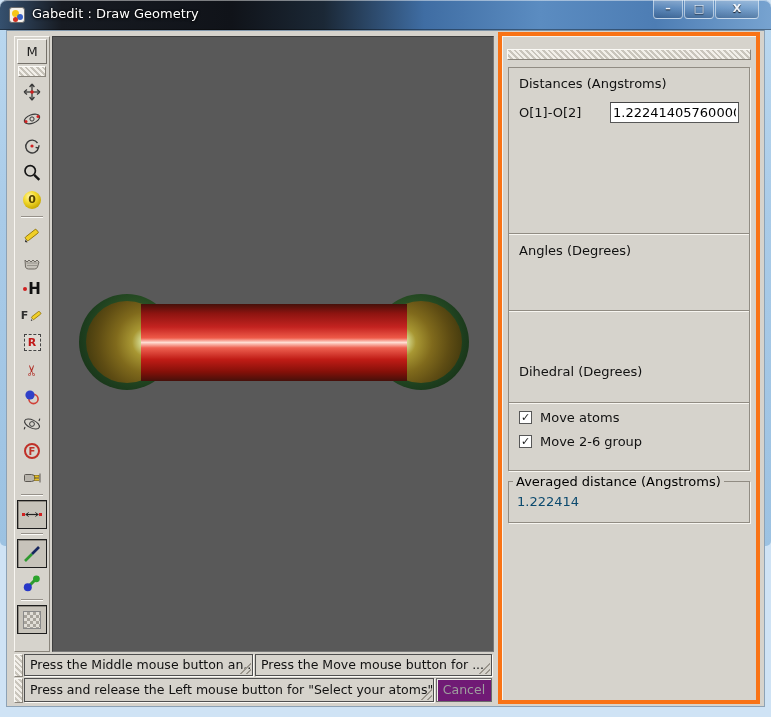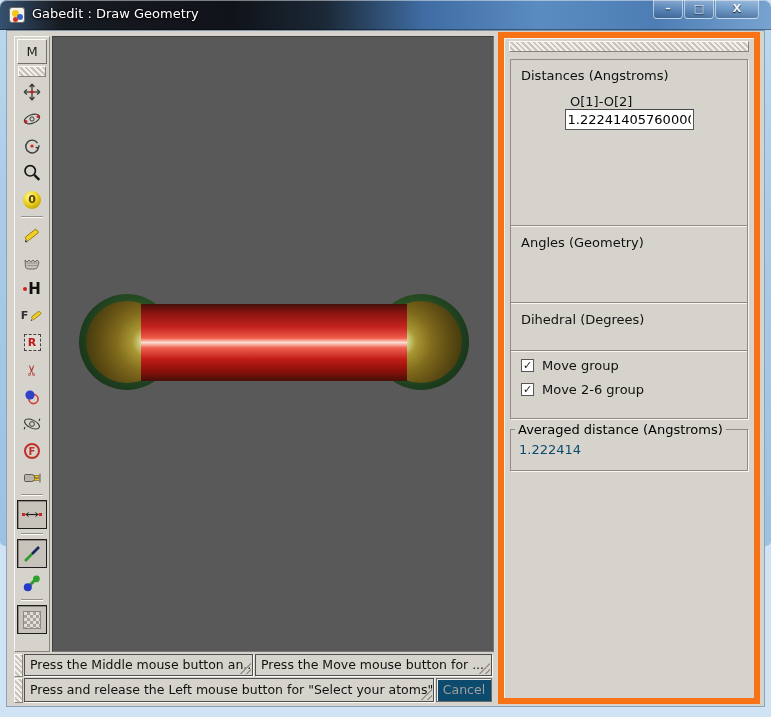--- a/index.html
+++ b/index.html
@@ -75,32 +75,32 @@
   .core.left  { left:33px;  top:264px;
     background:radial-gradient(circle at 74% 50%,#f2f6d2 0%,#d6dd95 7%,#a89733 20%,#806a1c 42%,#5e4c13 66%,#3b350d 92%); }
   .core.right { left:327px; top:264px;
     background:radial-gradient(circle at 26% 50%,#f2f6d2 0%,#d6dd95 7%,#a89733 20%,#806a1c 42%,#5e4c13 66%,#3b350d 92%); }
   .bond { position:absolute; left:88px; top:267px; width:266px; height:77px; z-index:3;
     background:linear-gradient(180deg,#46100a 0%,#8c1410 12%,#c42320 30%,#ee5a48 44%,
                #ffddd2 50%,#ee6050 57%,#c01c16 72%,#851009 88%,#46100a 100%); }
 
   
   .rpanel { position:absolute; left:491px; top:1px; width:262px; height:672px;
-    background:#d6d3cc; border:6px solid #f97316; box-shadow:inset 1px 1px 0 #f6f4ef; padding:2px 4px; }
+    background:#d6d3cc; border:4px solid #f97316; box-shadow:inset 1px 1px 0 #f6f4ef; padding:12px 4px; }
   .handle-h { height:11px; margin:1px 1px 7px 1px;
     border:1px solid; border-color:#fbfaf6 #8a857c #8a857c #fbfaf6;
     background:repeating-linear-gradient(45deg,#f2efe9 0 2px,#c9c5bc 2px 4px); cursor:grab; }
   .main-frame { margin:0 2px; border:1px solid #918c83; box-shadow:1px 1px 0 #f8f6f1; }
   .sec { padding:8px 10px; font-size:13px; color:#111; }
   .sec-distances { height:165px; }
   .sec-angles { height:75px; }
-  .sec-dihedral { height:46px; }
+  .sec-dihedral { height:46px;margin-top:44px; }
   .sec-checks { height:66px; padding-top:6px; }
   .sep-h { height:0; border-top:1px solid #918c83; border-bottom:1px solid #f8f6f1; }
-  .dist-row { display:flex; align-items:center; margin-top:11px;flex-direction:column; }
+  .dist-row { display:flex; align-items:center; margin-top:11px; }
   .dist-label { width:118px; font-size:13px; }
   .dist-input { width:129px; height:21px; border:1px solid #575757; border-top-color:#464646;
     background:#fff; font-family:"DejaVu Sans",sans-serif; font-size:13px; padding:1px 2px; color:#000; }
   .cb-row { display:flex; align-items:center; margin-bottom:9px; cursor:pointer; }
   .cb { width:13px; height:13px; background:#fff; border:1px solid #575757; margin-right:8px;
     font-size:11px; line-height:12px; text-align:center; color:#1a1a1a; font-weight:bold; }
   .avg-frame { margin:10px 2px 0 2px; position:relative; border:1px solid #918c83;
     box-shadow:1px 1px 0 #f8f6f1; height:42px; padding:12px 8px 0 8px; }
   .avg-legend { position:absolute; top:-8px; left:4px; background:#d6d3cc; padding:0 3px; font-size:13px; color:#000000; }
   .avg-value { font-size:13px; color:#0c4a6e; }
@@ -108,21 +108,21 @@
   
   .vhandle { position:absolute; width:9px;
     border:1px solid; border-color:#fbfaf6 #8a857c #8a857c #fbfaf6;
     background:repeating-linear-gradient(45deg,#f2efe9 0 2px,#c9c5bc 2px 4px); cursor:grab; }
   .sframe { position:absolute; height:22px; background:#d6d3cc; border:1px solid #4f4f4f;
     box-shadow:1px 1px 0 #fbfaf6; font-size:12.5px; color:#111; line-height:20px;
     padding:0 18px 0 5px; white-space:nowrap; overflow:hidden; }
   .grip { position:absolute; right:1px; bottom:1px; width:14px; height:14px;
     background:repeating-linear-gradient(135deg,#9a958c 0 1px,transparent 1px 4px);
     clip-path:polygon(100% 0,100% 100%,0 100%); cursor:nwse-resize; }
-  .cancel-btn { position:absolute; height:24px; background:#0c4a6e; border:1px solid #6b6b6b;
+  .cancel-btn { position:absolute; height:24px; background:#701a75; border:1px solid #6b6b6b;
     box-shadow:inset 1px 1px 0 #f2f0ea; color:#9e9e9e; font-size:12.5px; text-align:center;
     line-height:22px; cursor:default; }
   svg { display:block; }
 </style>
 </head>
 <body>
 
 <div class="window">
 
   <div class="titlebar">
@@ -310,31 +310,31 @@
       <div class="main-frame">
         <div class="sec sec-distances">
           <div>Distances (Angstroms)</div>
           <div class="dist-row">
             <span class="dist-label">O[1]-O[2]</span>
             <input class="dist-input" type="text" value="1.2224140576000000" style="">
           </div>
         </div>
         <div class="sep-h"></div>
         <div class="sec sec-angles">
-          <div>Angles (Geometry)</div>
+          <div>Angles (Degrees)</div>
         </div>
         <div class="sep-h"></div>
         <div class="sec sec-dihedral">
           <div>Dihedral (Degrees)</div>
         </div>
         <div class="sep-h"></div>
         <div class="sec sec-checks">
           <div class="cb-row">
             <span class="cb">✓</span>
-            <span>Move group</span>
+            <span>Move atoms</span>
           </div>
           <div class="cb-row">
             <span class="cb">✓</span>
             <span>Move 2-6 group</span>
           </div>
         </div>
       </div>
 
       <div class="avg-frame">
         <div class="avg-legend">Averaged distance (Angstroms)</div>

